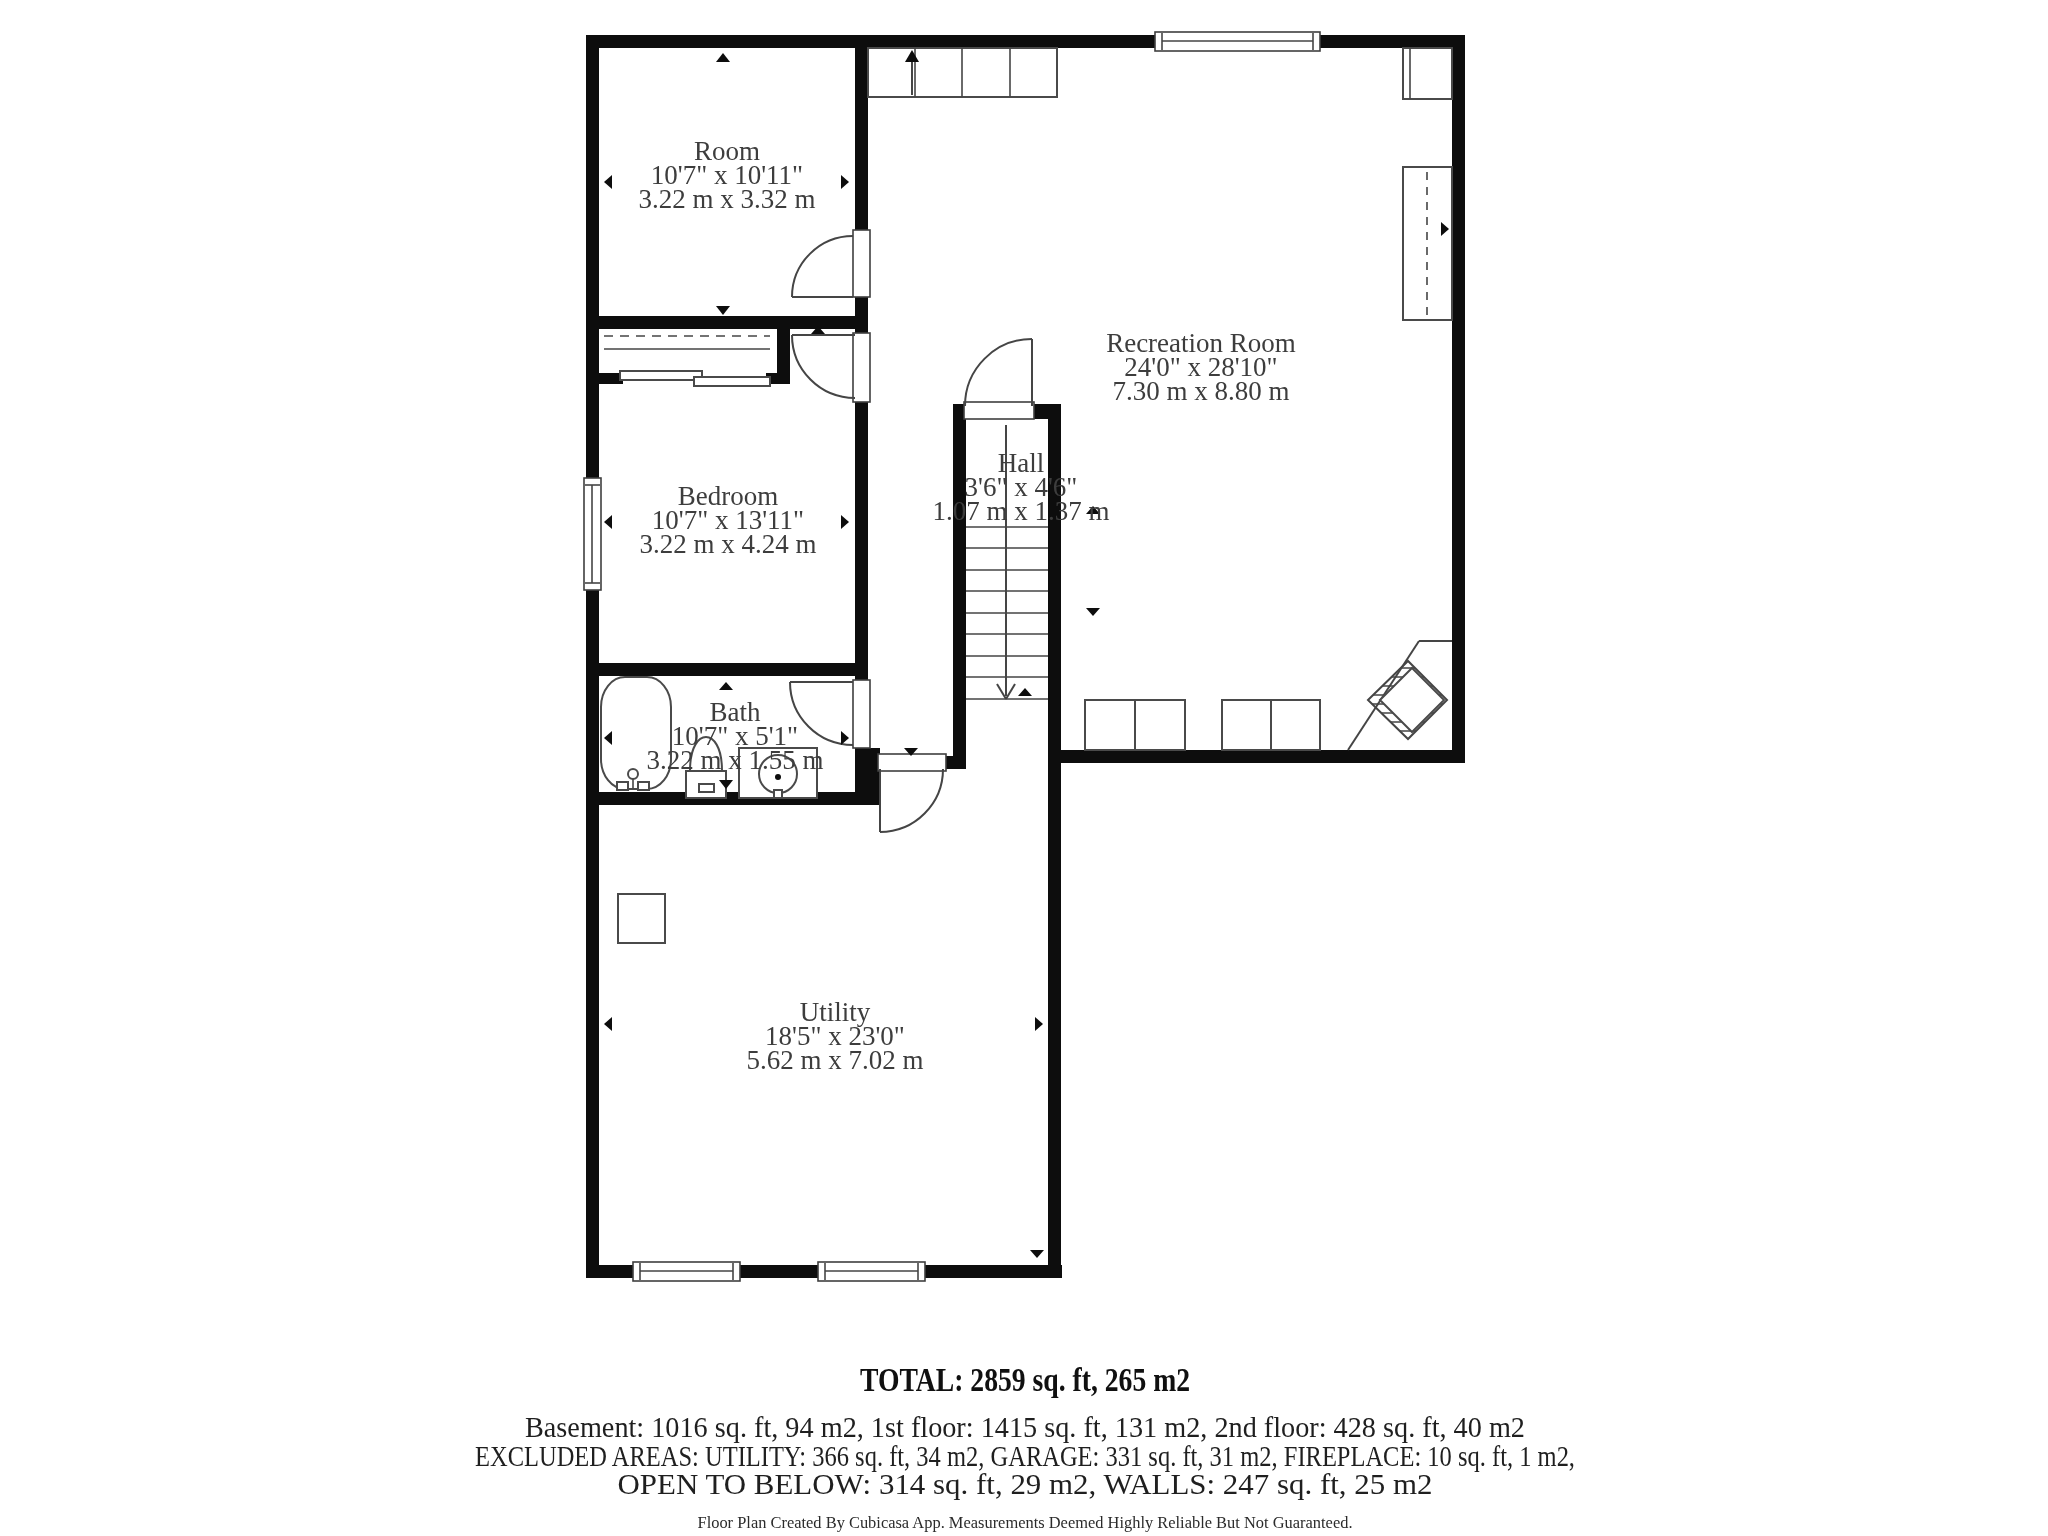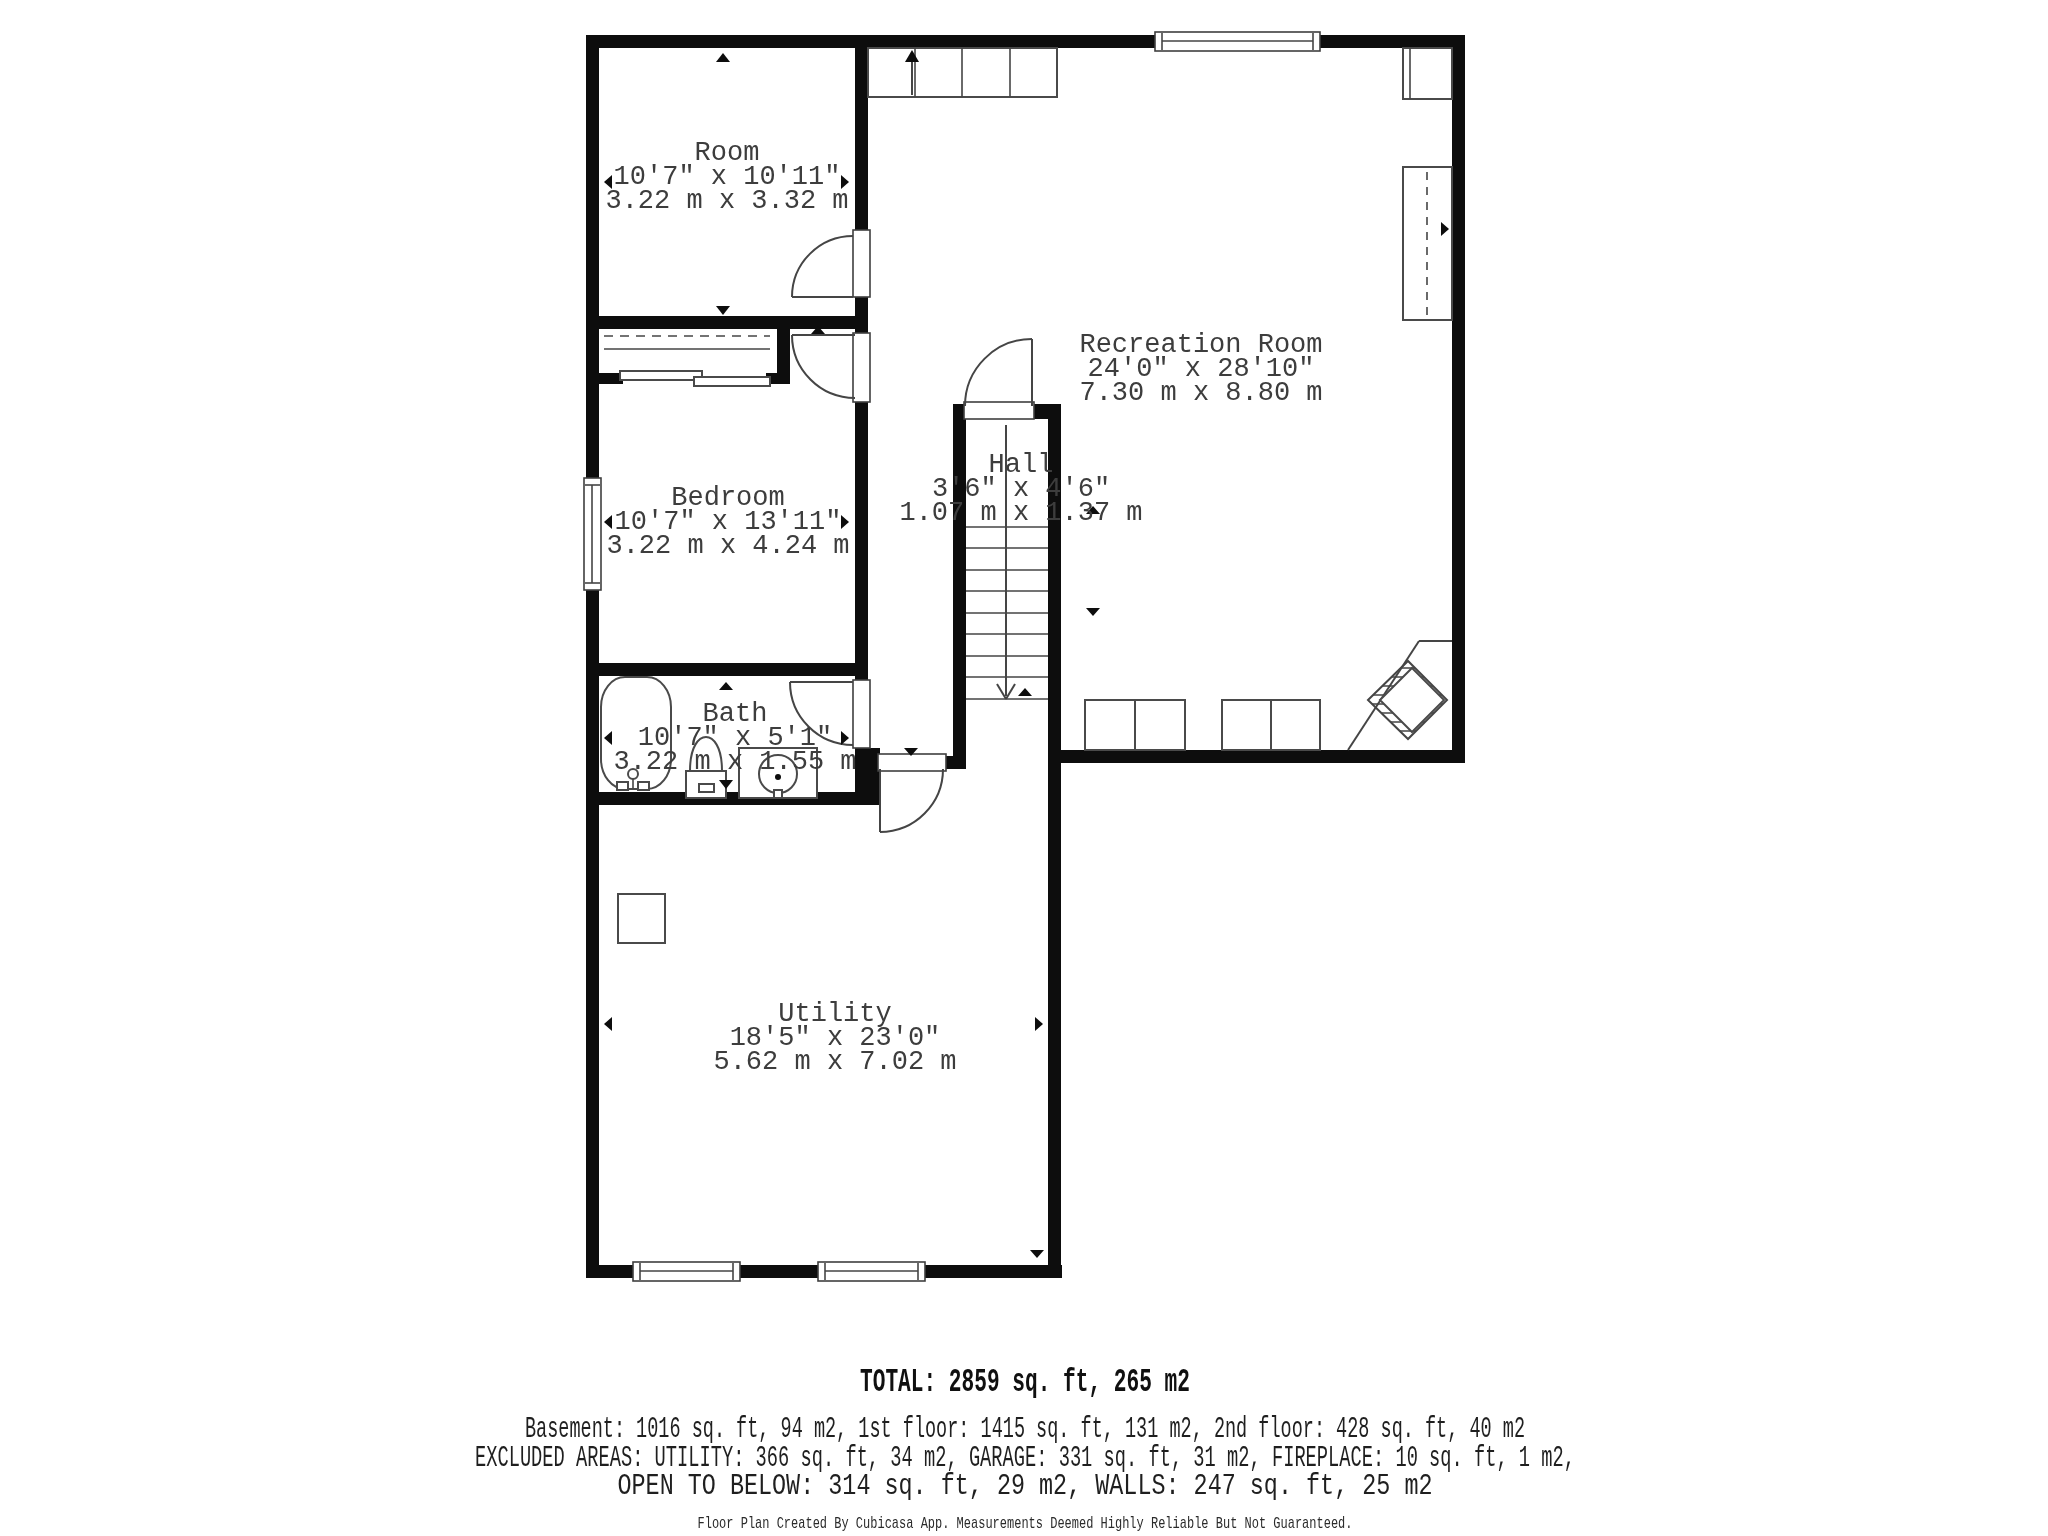--- a/index.html
+++ b/index.html
@@ -1,17 +1,17 @@
 <!DOCTYPE html>
 <html><head>
 <meta charset="utf-8">
 <style>
   html,body{margin:0;padding:0;background:#ffffff;}
   .canvas{position:relative;width:2048px;height:1536px;background:#ffffff;overflow:hidden;
-          font-family:Liberation Mono, monospace;}
+          font-family:Liberation Serif, serif;}
   svg{display:block;}
   .wall{fill:#0d0d0d;stroke:none;}
   .thin{stroke:#454545;stroke-width:2;fill:none;}
   .thin15{stroke:#454545;stroke-width:1.6;fill:none;}
   .openbox{fill:#ffffff;stroke:#3f3f3f;stroke-width:1.6;}
   .furn{fill:#ffffff;stroke:#4a4a4a;stroke-width:2;}
   .marker{fill:#0d0d0d;stroke:none;}
   .roomlabel{fill:#3d3d3d;font-size:27px;text-anchor:middle;}
   .footer{fill:#1f1f1f;font-size:29px;text-anchor:middle;}
   .footer-total{fill:#101010;font-size:34px;font-weight:bold;text-anchor:middle;}

